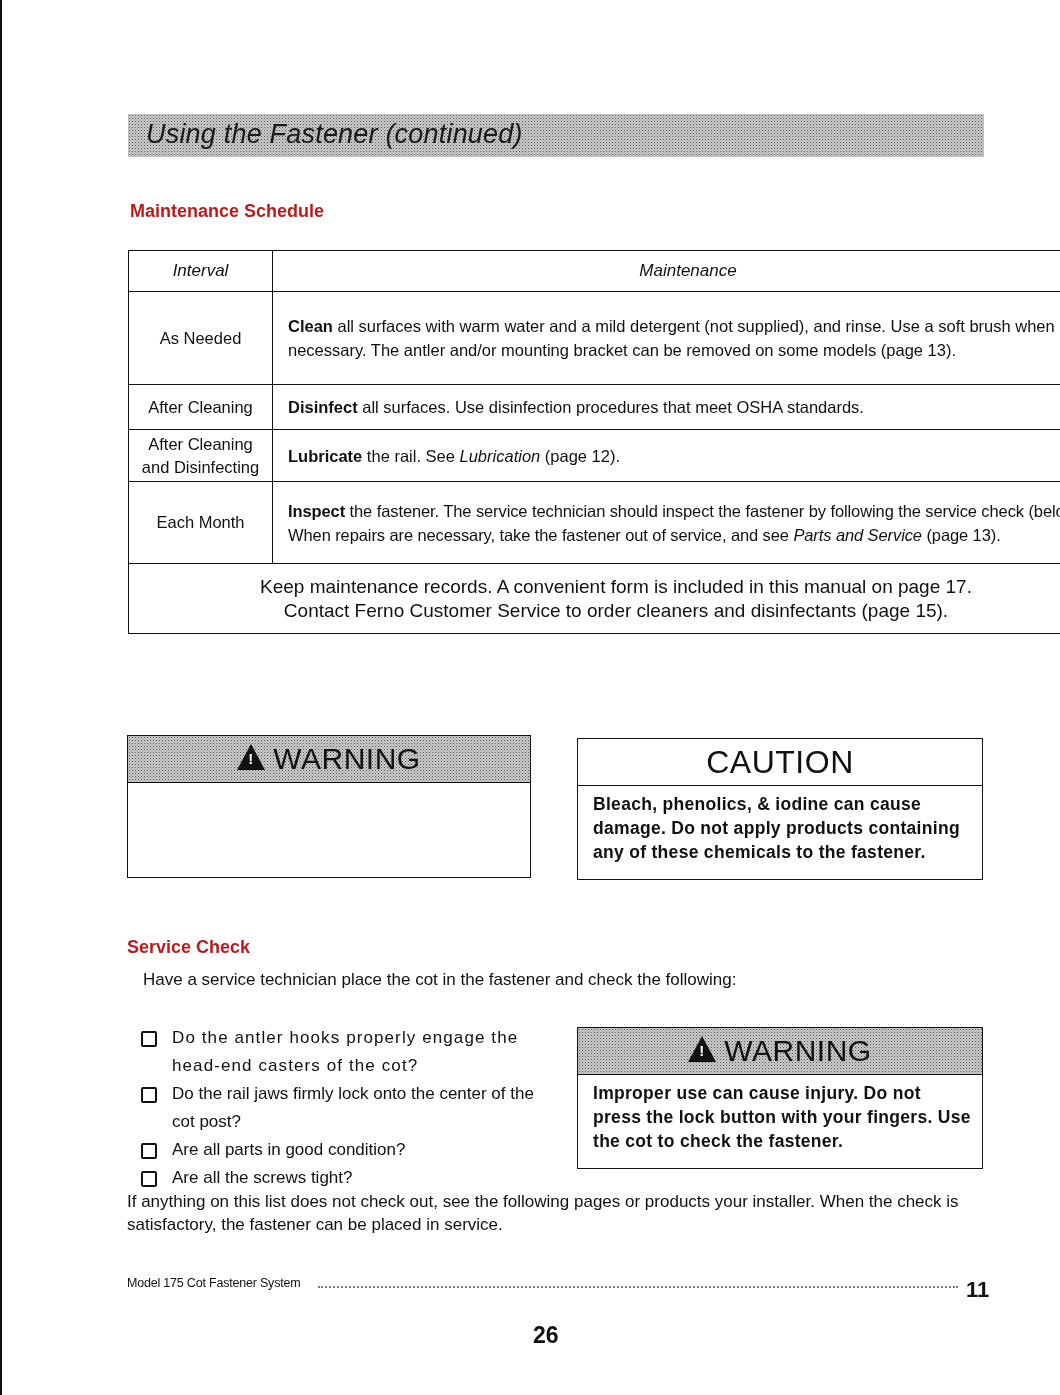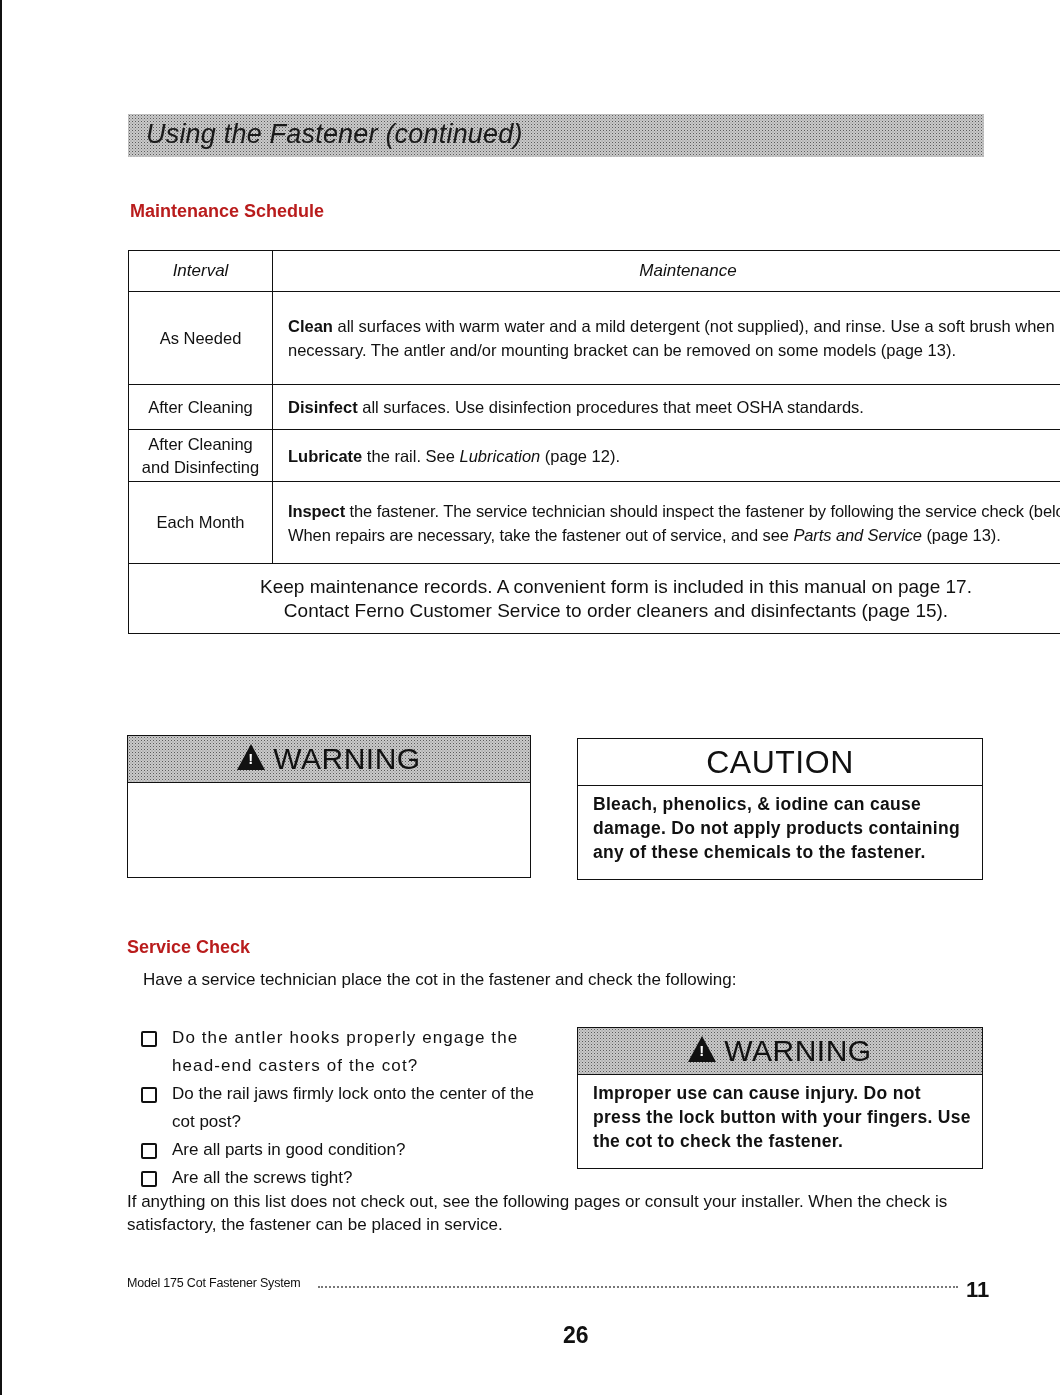--- a/index.html
+++ b/index.html
@@ -80,21 +80,21 @@
   .intro { position: absolute; left: 143px; top: 970px; font-size: 17px; }
   ul.checks { position: absolute; left: 127px; top: 1010px; width: 410px; margin: 14px; padding: 0; list-style: none; }
   ul.checks li { position: relative; padding-left: 31px; font-size: 17px; line-height: 28px; }
   ul.checks li:first-child { letter-spacing: 1.1px; }
   .cbox { position: absolute; left: 0; top: 7px; width: 12px; height: 12px; border: 2px solid #111; border-radius: 2px; }
   .after { position: absolute; left: 127px; top: 1190px; width: 862px; font-size: 17px; line-height: 23px; }
 
   .footer-left { position: absolute; left: 127px; top: 1276px; font-size: 12.5px; letter-spacing: -0.2px; }
   .footer-dots { position: absolute; left: 318px; top: 1286px; width: 640px; border-top: 2px dotted #777; }
   .footer-page { position: absolute; left: 966px; top: 1277px; font-size: 22px; font-weight: bold; }
-  .page-num { position: absolute; left: 533px; top: 1322px; font-size: 23px; font-weight: bold; margin-left: 30px; }
+  .page-num { position: absolute; left: 533px; top: 1322px; font-size: 23px; font-weight: bold; }
 </style>
 </head>
 <body>
 
 <div class="left-edge"></div>
 
 <div class="section-header dither">
   <span class="title">Using the Fastener (continued)</span>
 </div>
 
@@ -160,18 +160,18 @@
 <div class="box warn2">
   <div class="box-head dither">
     <span class="tri">
         <span class="bang">!</span>
       </span>
     <span class="label">WARNING</span>
   </div>
   <div class="box-body">Improper use can cause injury.  Do not press the lock button with your fingers. Use the cot to check the fastener.</div>
 </div>
 
-<div class="after">If anything on this list does not check out, see the following pages or consult your installer.  When the check is satisfactory, the fastener can be placed in service.</div>
+<div class="after">If anything on this list does not check out, see the following pages or products your installer.  When the check is satisfactory, the fastener can be placed in service.</div>
 
 <div class="footer-left">Model 175 Cot Fastener System</div>
 <div class="footer-dots"></div>
 <div class="footer-page">11</div>
 <div class="page-num">26</div>
 
 </body></html>

